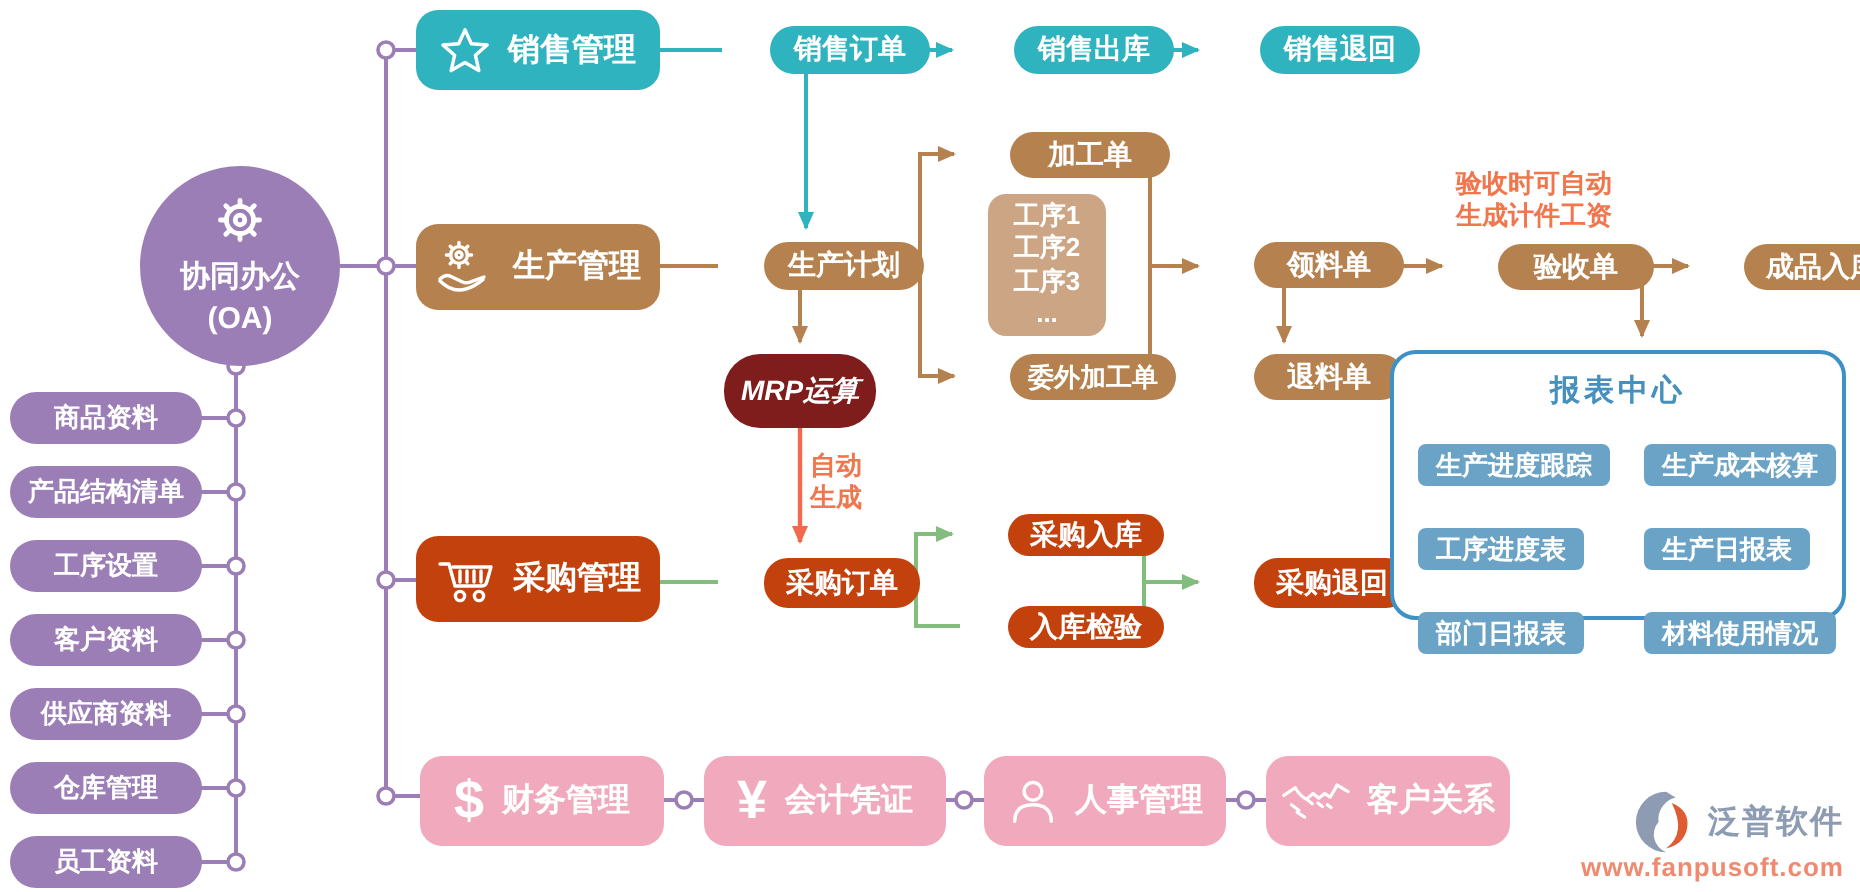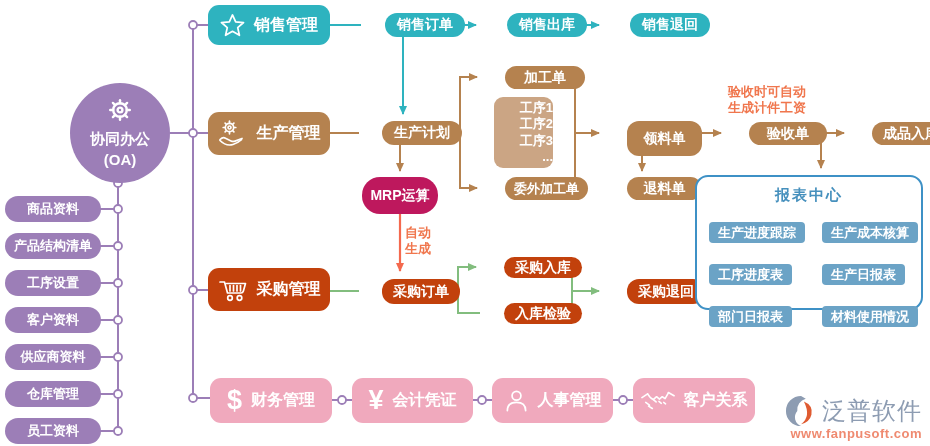--- a/index.html
+++ b/index.html
@@ -8,34 +8,34 @@
     font-family:"Liberation Sans","DejaVu Sans",sans-serif;
   }
   #connectors{position:absolute;left:0;top:0;z-index:0;}
   .box{
     position:absolute;z-index:1;display:flex;align-items:center;justify-content:center;
     color:#fff;font-weight:bold;box-sizing:border-box;text-align:center;white-space:nowrap;
   }
   .teal{background:#2eb3bf;}
   .brown{background:#b5824f;}
   .lightbrown{background:#cba584;}
-  .red{background:#be185d;}
+  .red{background:#7f1d1d;font-style:italic;}
   .green{background:#c2410c;}
   .pink{background:#f0a9bd;}
   .purple{background:#9c7eb7;}
   .module{border-radius:11px;font-size:16px;gap:9px;text-align:center;}
   .module .mi{display:flex;align-items:center;justify-content:center;}
   .pill{border-radius:12px;font-size:14px;margin-left:22px;}
   .small-f{font-size:13px;}
   .left-item{left:5px;width:96px;height:26px;border-radius:13px;font-size:13px;}
   .oa{
     left:70px;top:83px;width:100px;height:100px;border-radius:50%;
     flex-direction:column;font-size:15px;line-height:19px;gap:2px;
   }
-  .steps{flex-direction:column;border-radius:9px;font-size:13px;line-height:16.5px;align-items:flex-end;}
+  .steps{flex-direction:column;border-radius:9px;font-size:13px;line-height:16.5px;}
   .note{
     position:absolute;z-index:1;color:#f0764d;font-weight:bold;font-size:13px;
     line-height:15.5px;white-space:nowrap;
   }
   .report{
     position:absolute;z-index:1;left:695px;top:175px;width:228px;height:135px;
     background:#fff;border:2px solid #3e91c6;border-radius:13px;box-sizing:border-box;
   }
   .report-title{
     position:absolute;left:0;top:9px;width:100%;text-align:center;
@@ -44,21 +44,21 @@
   .rc-col{position:absolute;top:45px;display:flex;flex-direction:column;gap:21px;align-items:flex-start;}
   .rc-col .rc-item{
     background:#6ba3c6;color:#fff;font-weight:bold;font-size:13px;
     height:21px;line-height:21px;padding:0 9px;border-radius:4px;white-space:nowrap;
   }
   .logo{
     position:absolute;right:8px;bottom:5px;z-index:1;display:flex;
     flex-direction:column;align-items:flex-end;
   }
   .logo-row{display:flex;align-items:center;gap:3px;}
-  .logo-name{color:#8d9cb2;font-weight:normal;font-size:24px;letter-spacing:1px;}
+  .logo-name{color:#8d9cb2;font-weight:bold;font-size:16px;letter-spacing:1px;}
   .logo-url{color:#ef8a70;font-weight:bold;font-size:13px;letter-spacing:.5px;margin-top:-2px;}
   .cur{font-size:27px;font-weight:bold;line-height:1;}
   svg.ic{display:block;}
 </style>
 </head>
 <body>
 
 <div id="stage">
 
   <svg id="connectors" width="930" height="446" viewBox="0 0 930 446">
@@ -210,21 +210,21 @@
   <div class="box brown pill" style="left:360px;top:121px;width:80px;height:24px">生产计划</div>
   <div class="box red" style="left:362px;top:177px;width:76px;height:37px;border-radius:18px;font-size:14px">MRP运算</div>
   <div class="box brown pill" style="left:483px;top:66px;width:80px;height:23px">加工单</div>
   <div class="box lightbrown steps" style="left:494px;top:97px;width:59px;height:71px">
     <span>工序1</span>
     <span>工序2</span>
     <span>工序3</span>
     <span>...</span>
   </div>
   <div class="box brown pill small-f" style="left:483px;top:177px;width:83px;height:23px">委外加工单</div>
-  <div class="box brown pill" style="left:605px;top:121px;width:75px;height:35px">领料单</div>
+  <div class="box brown pill" style="left:605px;top:121px;width:75px;height:23px">领料单</div>
   <div class="box brown pill" style="left:605px;top:177px;width:75px;height:23px">退料单</div>
   <div class="box brown pill" style="left:727px;top:122px;width:78px;height:23px">验收单</div>
   <div class="box brown pill" style="left:850px;top:122px;width:78px;height:23px">成品入库</div>
 
   <div class="note" style="left:705px;top:84px;width:124px;text-align:center">
     <div>验收时可自动</div>
     <div>生成计件工资</div>
   </div>
   <div class="note" style="left:405px;top:225px">
     <div>自动</div>

